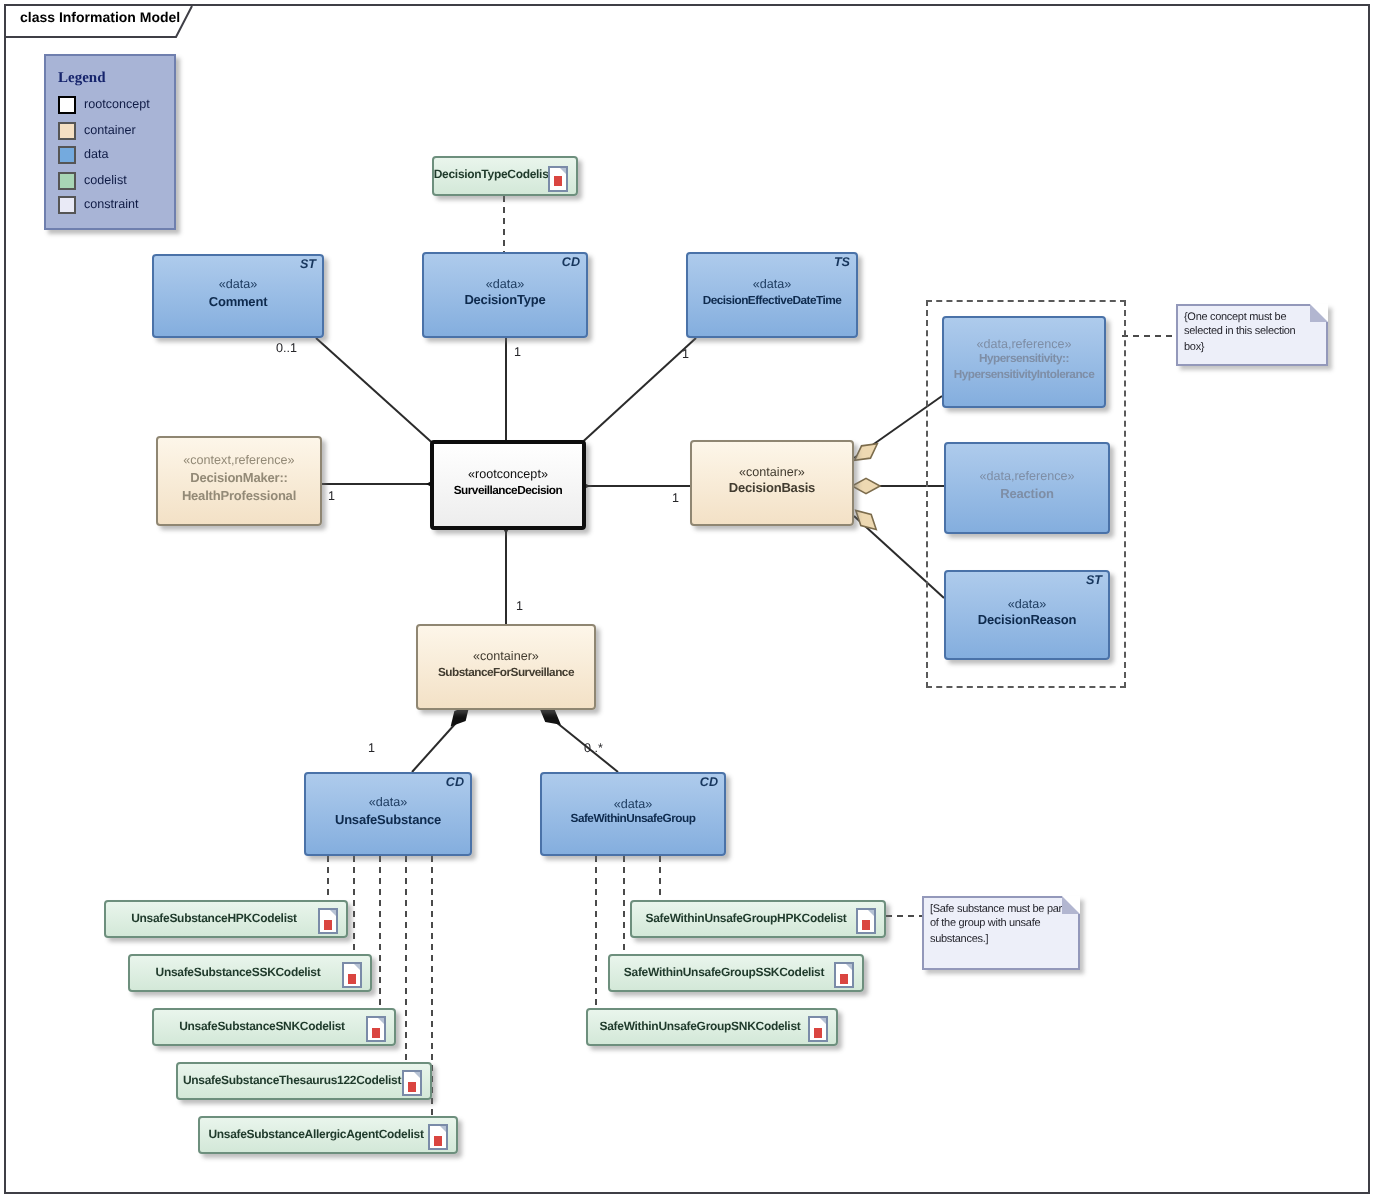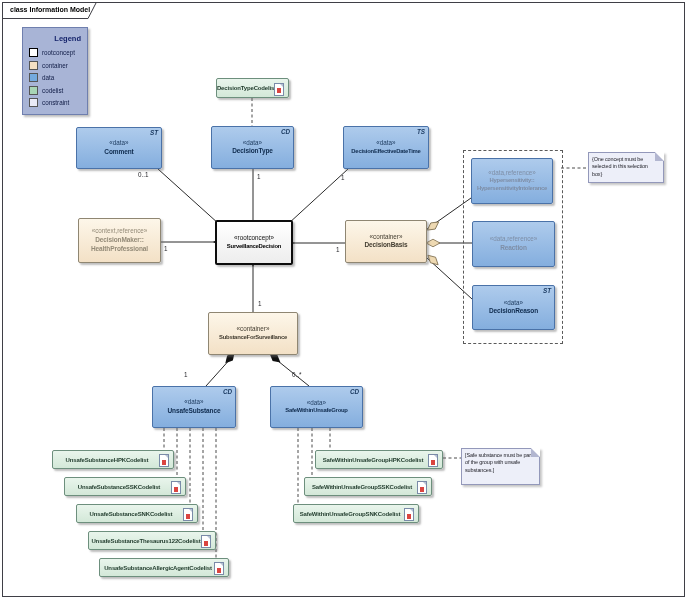--- a/index.html
+++ b/index.html
@@ -32,22 +32,22 @@
   .doc-icon{position:absolute;right:4px;top:50%;margin-top:-5.5px;width:8px;height:11px;
             background:#fff;border:1px solid #7a8ba8;}
   .doc-icon::before{content:"";position:absolute;right:0;top:0;width:0;height:0;
             border-top:3px solid #b6c2d4;border-left:3px solid transparent;}
   .doc-icon::after{content:"";position:absolute;left:1.5px;bottom:1.5px;width:4px;height:5px;
             background:#da4540;}
 
   .legend{position:absolute;left:22px;top:27px;width:66px;height:88px;box-sizing:border-box;
           background:#a8b4d6;border:1px solid #6f7fae;box-shadow:2px 2px 2px rgba(110,110,110,.45);
           padding:4px 0 0 6px;}
-  .legend-title{font-size:7.5px;font-weight:bold;color:#16246c;text-align:right;
-                margin:2px 6px 5px 0;}
+  .legend-title{font-size:7.5px;font-weight:bold;color:#16246c;text-align:left;
+                margin:2px 6px 5px 0;font-family:Liberation Serif, serif;}
   .legend-item{display:flex;align-items:center;margin-bottom:3.5px;}
   .swatch{width:9px;height:9px;box-sizing:border-box;border:1px solid #555;margin-right:4px;background:#fff;}
   .swatch.thick{border:1.6px solid #000;}
   .legend-label{font-size:6.3px;color:#101c46;}
 
   .selection{position:absolute;left:463px;top:150px;width:98px;height:192px;
              border:1.3px dashed #5a5a5a;}
 
   .note{position:absolute;box-sizing:border-box;background:#edeff9;border:1px solid #9398ba;
         box-shadow:2px 2px 2px rgba(110,110,110,.4);padding:3px 4px 2px 3px;}

